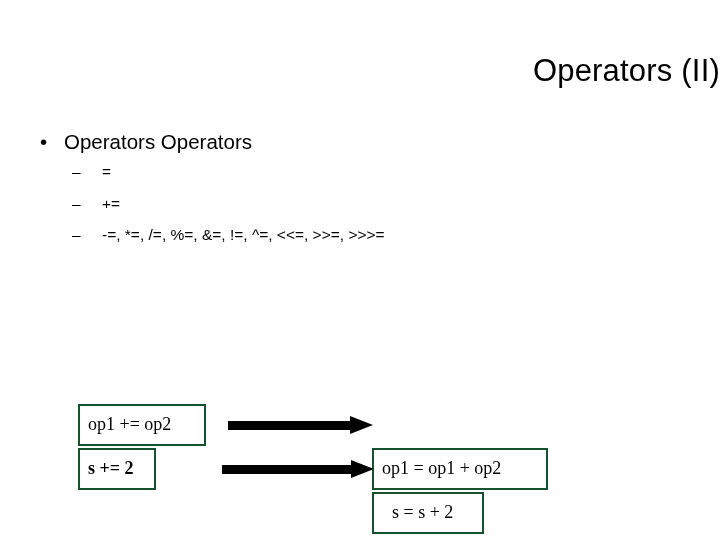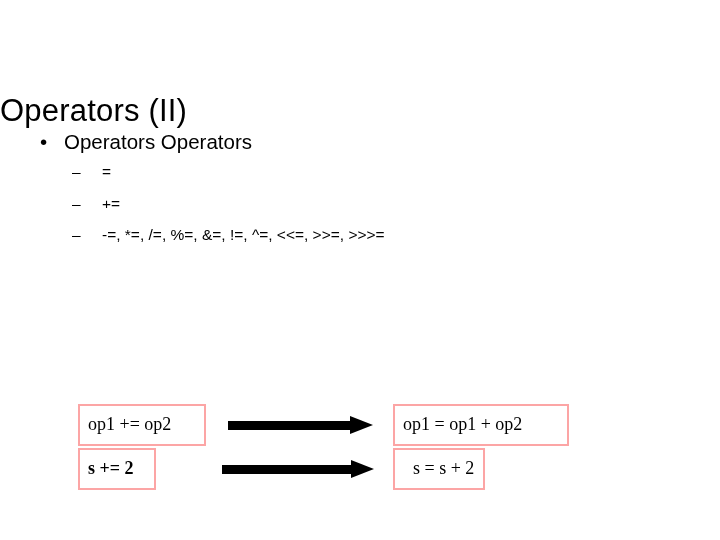--- a/index.html
+++ b/index.html
@@ -22,27 +22,26 @@
     width: 720px;
     height: 540px;
   }
 
   
   .slide-title {
     position: absolute;
     left: 0;
     top: 52px;
     width: 720px;
-    text-align: left;
+    text-align: right;
     font-size: 31px;
     line-height: 38px;
     font-weight: 400;
     letter-spacing: 0.2px;
     white-space: nowrap;
-    margin-top: 40px;
   }
 
   
   .body-block {
     position: absolute;
     left: 34px;
     top: 128px;
     width: 640px;
   }
 
@@ -94,38 +93,38 @@
     position: absolute;
     left: 0;
     width: 720px;
     height: 42px;
   }
   .row-1 { top: 6px; }
   .row-2 { top: 50px; }
 
   .code-box {
     position: absolute;
-    border: 2px solid #fca5a5;
+    border: 2px solid #14532d;
     background: #ffffff;
     font-family: "Liberation Serif", serif;
     font-size: 18px;
     line-height: 22px;
     color: #000000;
     padding: 7px 8px 8px 8px;
     white-space: nowrap;
     box-sizing: border-box;
     height: 42px;
   }
   .box-left  { left: 78px; }
-  .box-right { left: 393px; }
+  .box-right { left: 372px; margin-top: 44px; }
 
   .row-1 .box-left  { width: 128px; }
   .row-1 .box-right { width: 176px; }
   .row-2 .box-left  { width: 78px; font-weight: bold;  }
-  .row-2 .box-right { width: 92px; padding-left: 18px; }
+  .row-2 .box-right { width: 112px; padding-left: 18px; }
 
   
   .arrow {
     position: absolute;
     top: 15px;
     height: 12px;
   }
   .row-1 .arrow { left: 228px; width: 145px; }
   .row-2 .arrow { left: 222px; width: 152px; }
 

